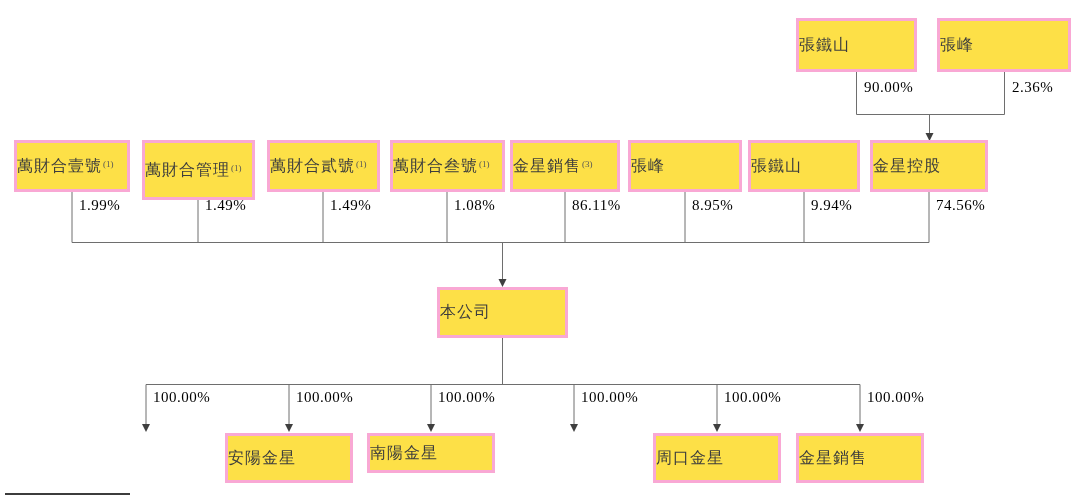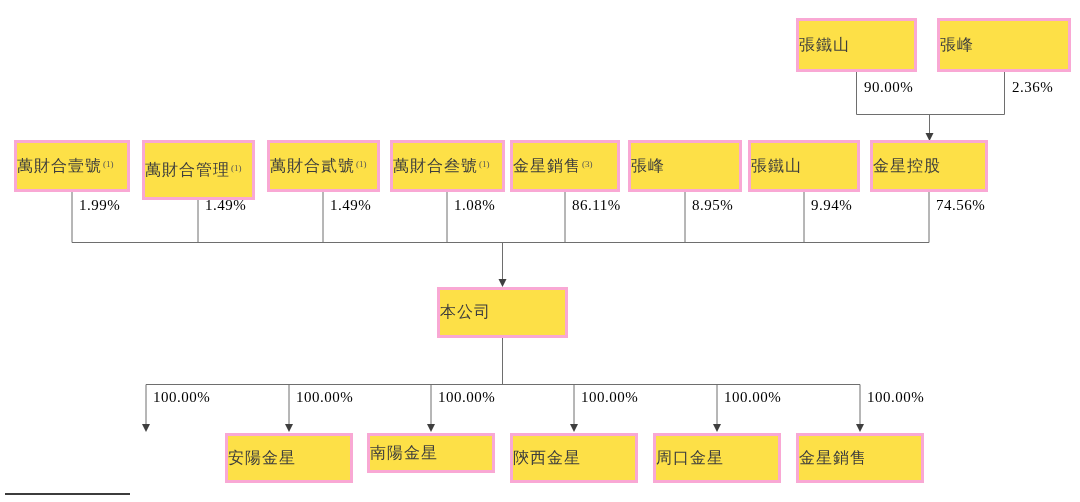--- a/index.html
+++ b/index.html
@@ -161,23 +161,20 @@
   <span class="pct" style="left:581px;top:389px">100.00%</span>
   <span class="pct" style="left:724px;top:389px">100.00%</span>
   <span class="pct" style="left:867px;top:389px">100.00%</span>
 
   <div class="node" style="left:225px;top:433px;width:128px;height:50px">
     <span>安陽金星</span>
   </div>
   <div class="node" style="left:367px;top:433px;width:128px;height:40px">
     <span>南陽金星</span>
   </div>
-  <div class="node" style="left:510px;top:433px;width:128px;height:50px">
-    <span>陝西金星</span>
-  </div>
   <div class="node" style="left:653px;top:433px;width:128px;height:50px">
     <span>周口金星</span>
   </div>
   <div class="node" style="left:796px;top:433px;width:128px;height:50px">
     <span>金星銷售</span>
   </div>
 
   <div class="footnote-rule"></div>
 
 </div>

